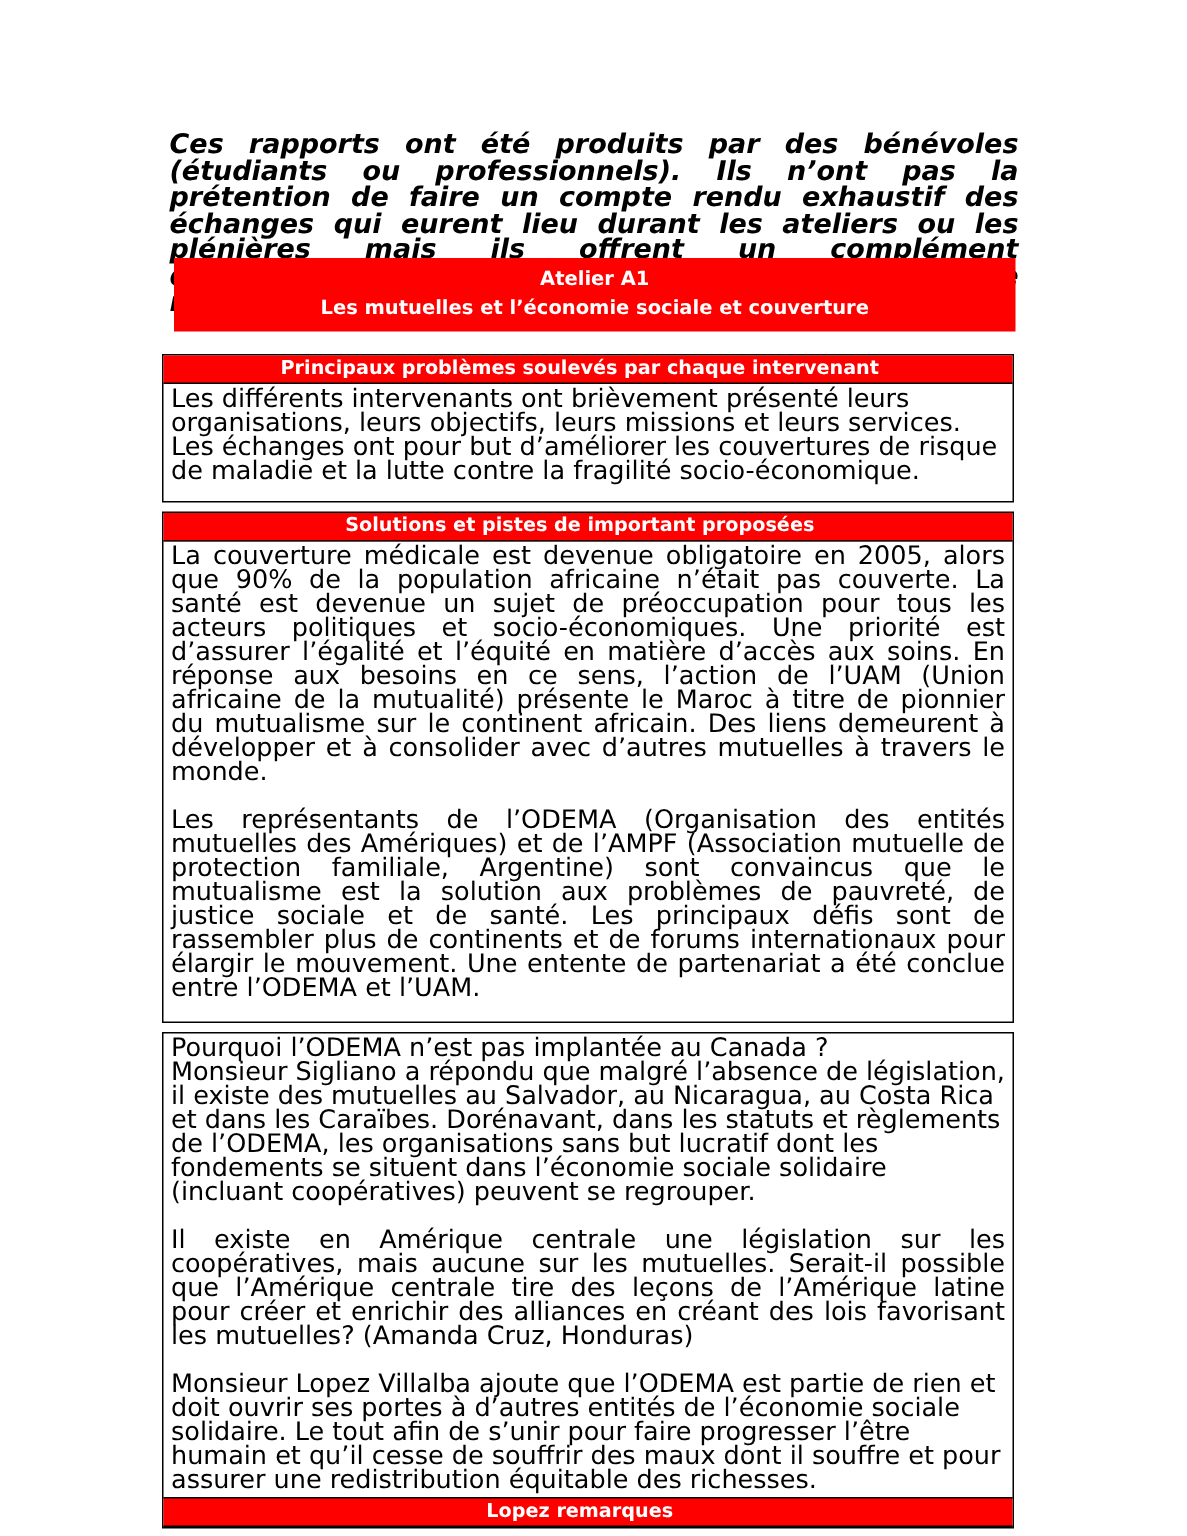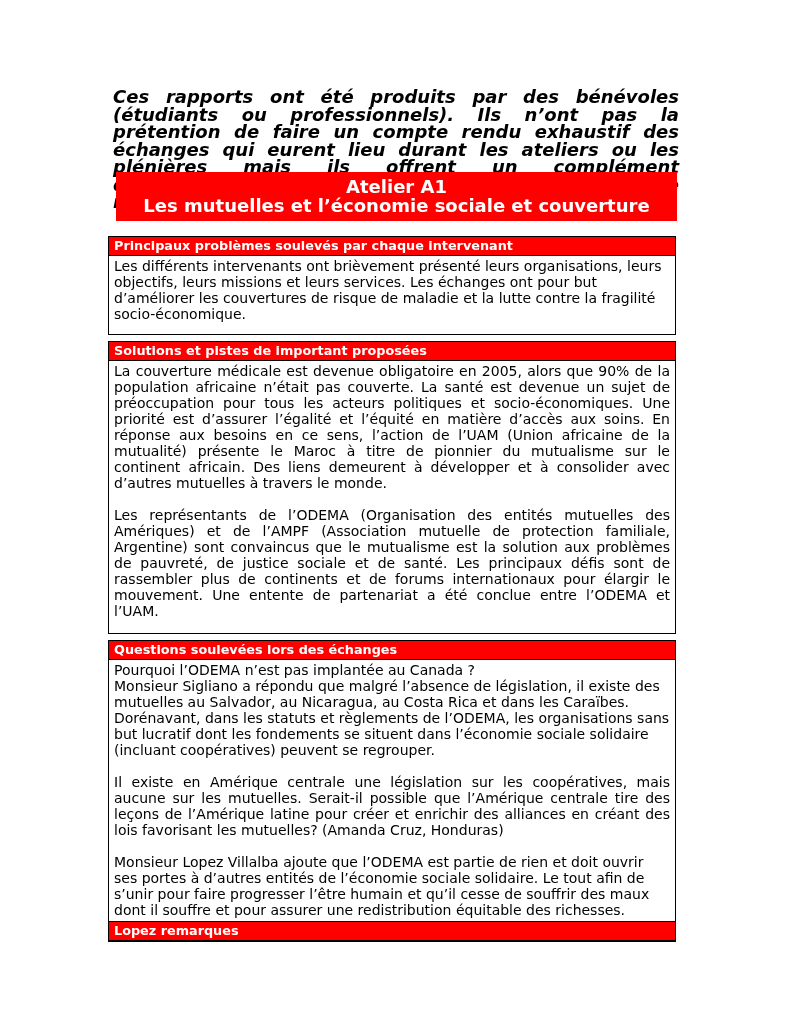--- a/index.html
+++ b/index.html
@@ -18,34 +18,35 @@
   .intro{
     position:absolute;left:113px;top:88px;width:566px;
     font-weight:bold;font-style:italic;
     font-size:18px;line-height:17.5px;
     text-align:justify;
   }
   .banner{
     position:absolute;left:116px;top:172px;width:561px;
     background:var(--red);color:var(--header-text);
     text-align:center;font-weight:bold;
-    font-size:18px;line-height:19px;
+    font-size:13px;line-height:19px;
     padding:5px 0 6px 0;
   }
   .blocks{position:absolute;left:108px;top:236px;width:568px;}
   .block{border:1px solid var(--border);margin-bottom:6px;background:#ffffff;}
   .sec-header{
     background:var(--red);color:var(--header-text);
     font-weight:bold;font-size:12.8px;line-height:15px;
     padding:1px 16px 2px 5px;
     border-bottom:1px solid var(--border);
+    text-align:center;
   }
   .sec-header.joined{border-top:1px solid var(--border);}
   .sec-body{
-    font-size:14px;line-height:16px;
+    font-size:17px;line-height:16px;
     padding:2px 5px 2px 5px;
   }
   .sec-body.pad-md{padding-bottom:12px;}
   .sec-body.pad-lg{padding-bottom:14px;}
   .sec-body.pad-sm{padding-bottom:3px;}
   .para{margin:0;}
   .para.justify{text-align:justify;}
   .para.bold{font-weight:normal;}
   .para.gap-after{margin-bottom:16px;}
 </style>
@@ -72,21 +73,20 @@
 
     <section class="block">
       <div class="sec-header">Solutions et pistes de important proposées</div>
       <div class="sec-body pad-lg">
         <p class="para justify gap-after">La couverture médicale est devenue obligatoire en 2005, alors que 90% de la population africaine n’était pas couverte. La santé est devenue un sujet de préoccupation pour tous les acteurs politiques et socio-économiques. Une priorité est d’assurer l’égalité et l’équité en matière d’accès aux soins. En réponse  aux besoins en ce sens, l’action de l’UAM (Union africaine de la mutualité) présente le Maroc à titre de pionnier du mutualisme sur le continent africain. Des liens demeurent à développer et à consolider avec d’autres mutuelles à travers le monde.</p>
         <p class="para justify">Les représentants de l’ODEMA (Organisation des entités mutuelles des Amériques) et de l’AMPF (Association mutuelle de protection familiale, Argentine) sont convaincus que le mutualisme est la solution aux problèmes de pauvreté, de justice sociale et de santé. Les principaux défis sont de rassembler plus de continents et de forums internationaux pour élargir le mouvement. Une entente de partenariat a été conclue entre l’ODEMA et l’UAM.</p>
       </div>
     </section>
 
     <section class="block">
-      <div class="sec-header">Questions soulevées lors des échanges</div>
       <div class="sec-body pad-sm">
         <p class="para bold">Pourquoi l’ODEMA n’est pas implantée au Canada ?</p>
         <p class="para gap-after">Monsieur Sigliano a répondu que malgré l’absence de législation, il existe des mutuelles au Salvador, au Nicaragua, au Costa Rica et dans les Caraïbes. Dorénavant, dans les statuts et règlements de l’ODEMA, les organisations sans but lucratif dont les fondements se situent dans l’économie sociale solidaire (incluant coopératives) peuvent se regrouper.</p>
         <p class="para bold justify gap-after">Il existe en Amérique centrale une législation sur les coopératives, mais aucune sur les mutuelles. Serait-il possible que l’Amérique centrale tire des leçons de l’Amérique latine pour créer et enrichir des alliances en créant des lois favorisant les mutuelles? (Amanda Cruz, Honduras)</p>
         <p class="para">Monsieur Lopez Villalba ajoute que l’ODEMA est partie de rien et doit ouvrir ses portes à d’autres entités de l’économie sociale solidaire. Le tout afin de s’unir pour faire progresser l’être humain et qu’il cesse de souffrir des maux dont il souffre et pour assurer une redistribution équitable des richesses.</p>
       </div>
       <div class="sec-header joined">Lopez remarques</div>
     </section>
 
   </div>

